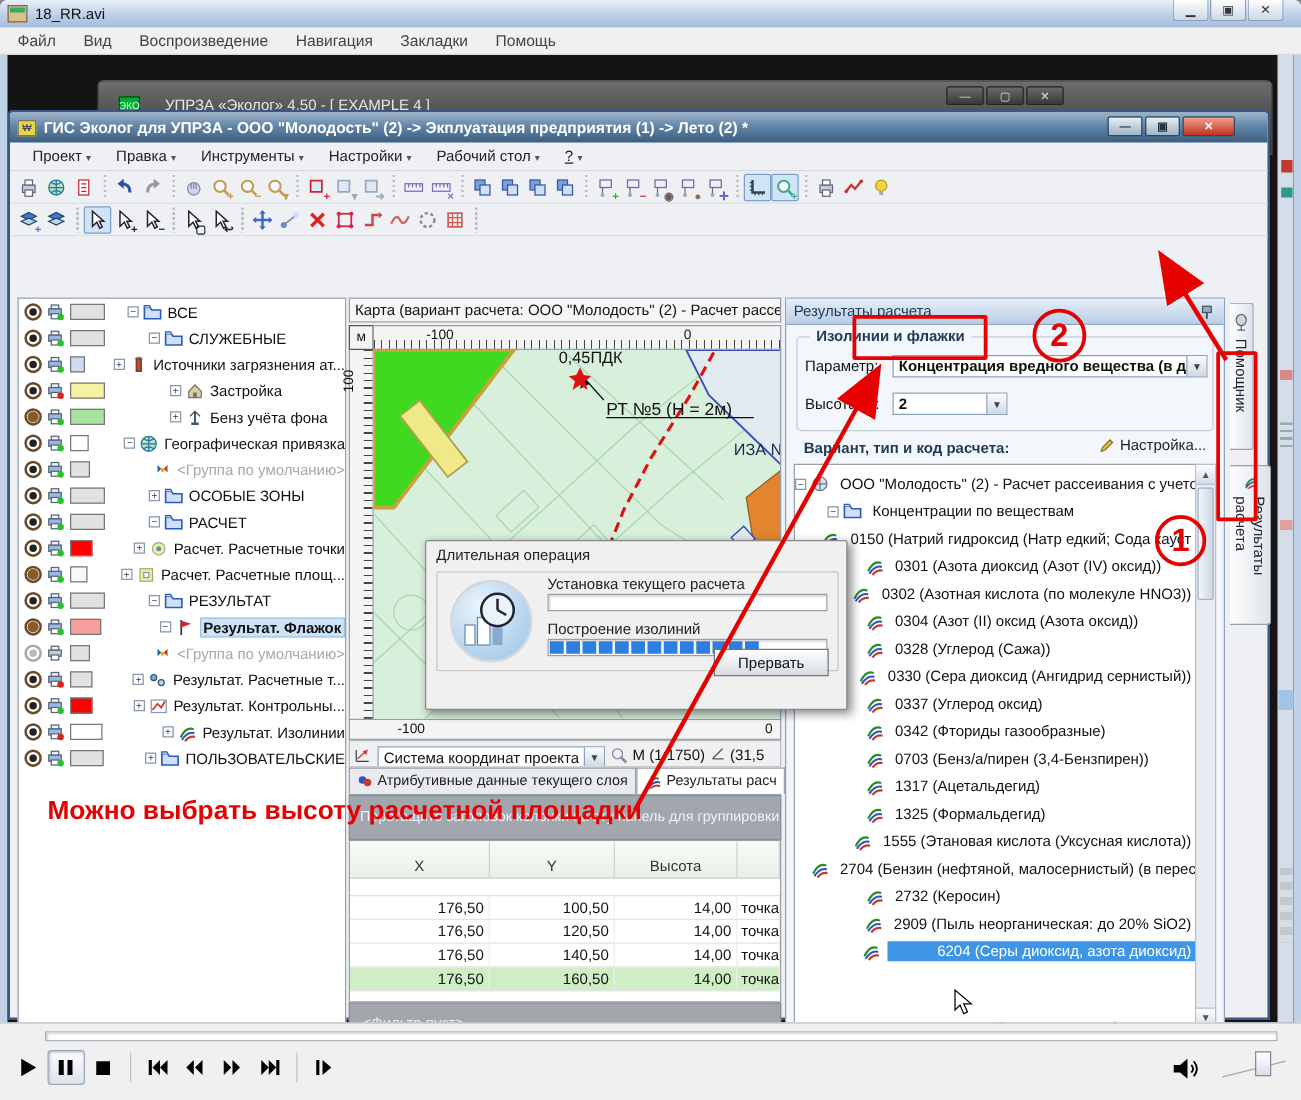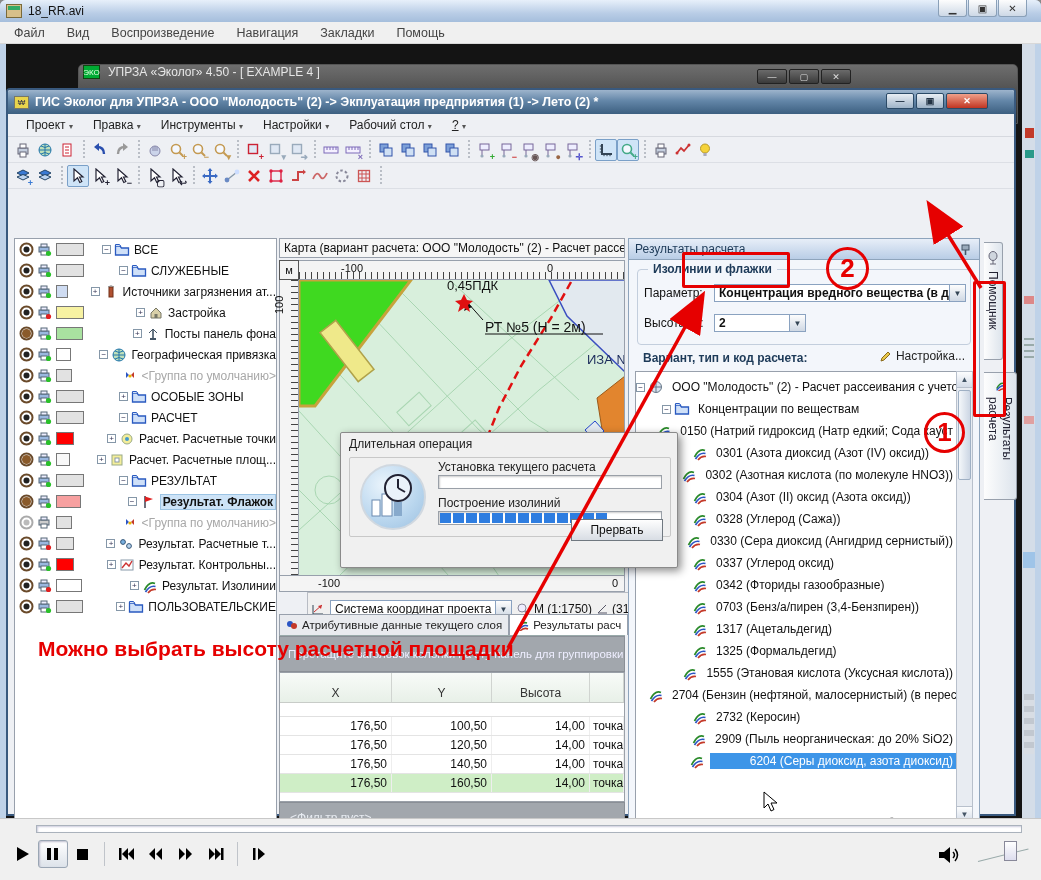--- a/index.html
+++ b/index.html
@@ -14,21 +14,21 @@
   .film-ico:before{content:"";position:absolute;left:1px;top:1px;width:12px;height:4px;background:#3a6;}
   .pl-btns{position:absolute;right:14px;top:0;display:flex;}
   .pl-btn{width:29px;height:17px;border:1px solid #8aa0b8;border-top:none;background:linear-gradient(#fdfdfd,#cdd8e6);
     display:flex;align-items:center;justify-content:center;font-size:10px;color:#333;border-radius:0 0 3px 3px;margin-left:1px;}
   .pl-menu{position:absolute;left:0;top:22px;width:1041px;height:22px;background:#f0f0f0;border-bottom:1px solid #d8d8d8;
     display:flex;align-items:center;gap:22px;padding-left:14px;color:#444;font-size:12.5px;}
   .pl-video{position:absolute;left:6px;top:44px;width:1029px;height:774px;background:#141414;overflow:hidden;}
   
   .uprza{position:absolute;left:72px;top:20px;width:940px;height:60px;background:linear-gradient(#6e6e6e,#2c2c2c);
     border:1px solid #555;border-radius:5px 5px 0 0;}
-  .uprza .bar{display:flex;align-items:flex-start;height:26px;padding-left:4px;color:#e6e6e6;}
+  .uprza .bar{display:flex;align-items:flex-end;height:26px;padding-left:16px;color:#e6e6e6;gap:12px;}
   .eco-ico{width:17px;height:14px;background:#0a3;color:#dfd;font-size:8px;display:flex;align-items:center;justify-content:center;border:1px solid #141;}
   .uprza .t{margin-left:8px;font-size:12px;}
   .uprza-btns{position:absolute;left:678px;top:4px;display:flex;gap:2px;}
   .ub{width:30px;height:15px;background:linear-gradient(#6a6a6a,#3a3a3a);border:1px solid #222;color:#ddd;
       font-size:9px;display:flex;align-items:center;justify-content:center;border-radius:2px;}
   
   .gis{position:absolute;left:0px;top:44px;width:1010px;height:728px;background:#eef0f4;border:2px solid #39597e;border-radius:4px 4px 0 0;}
   .gis-title{height:24px;background:linear-gradient(#9db4cc,#6386a8 45%,#3c5f80);display:flex;align-items:center;padding-left:6px;border-radius:2px 2px 0 0;}
   .gis-ico{width:15px;height:13px;background:#e8d44c;border:1px solid #776;font-size:8px;color:#334;display:flex;align-items:center;justify-content:center;}
   .gis-title .t{color:#fff;font-weight:bold;margin-left:6px;font-size:12.5px;white-space:nowrap;}
@@ -64,21 +64,21 @@
   .ruler-top .lbl{position:absolute;top:1px;font-size:11px;}
   .ruler-left{position:absolute;left:271px;top:190px;width:20px;height:296px;background:#f4f4f4;border:1px solid #98a0ac;border-top:none;}
   .ruler-left .ticks{position:absolute;right:0;top:0;height:100%;width:7px;
      background:repeating-linear-gradient(#444 0 1px,transparent 1px 6px);}
   .ruler-left .lbl{position:absolute;left:1px;top:14px;font-size:11px;transform:rotate(-90deg);transform-origin:6px 14px;}
   .mapbox{position:absolute;left:291px;top:190px;width:326px;height:296px;border:1px solid #98a0ac;border-left:none;border-top:none;overflow:hidden;}
   .ruler-bot{position:absolute;left:271px;top:486px;width:346px;height:16px;background:#f4f4f4;border:1px solid #98a0ac;border-top:none;}
   .ruler-bot .lbl{position:absolute;top:1px;font-size:11px;}
   
   .mstatus{position:absolute;left:271px;top:502px;width:346px;height:22px;background:#f0f0f0;border:1px solid #b8bcc4;
-    display:flex;align-items:center;gap:4px;padding:16px 3px;overflow:hidden;white-space:nowrap;margin-left:28px;}
+    display:flex;align-items:flex-start;gap:4px;padding:4px 3px;overflow:hidden;white-space:nowrap;}
   .combo{display:flex;align-items:center;border:1px solid #8aa2c0;background:#fff;height:18px;}
   .combo .v{padding:0 4px;overflow:hidden;white-space:nowrap;}
   .combo .arr{width:16px;height:16px;background:linear-gradient(#fdfdfd,#cfd8e4);border-left:1px solid #8aa2c0;
     font-size:8px;display:flex;align-items:center;justify-content:center;color:#345;flex:none;}
   
   .dtabs{position:absolute;left:271px;top:524px;width:346px;height:22px;display:flex;background:#e4e6ea;border-bottom:1px solid #9aa;}
   .dtab{display:flex;align-items:center;gap:4px;padding:0 6px;font-size:11.5px;color:#222;white-space:nowrap;border:1px solid #98a0ac;border-bottom:none;background:#e9ebef;}
   .dtab.on{background:#fff;font-weight:normal;align-items:center;}
   .grouphint{position:absolute;left:271px;top:546px;width:346px;height:36px;background:#a2a7ad;color:#eef;
      font-size:11.5px;display:flex;align-items:center;padding:0 8px;border:1px solid #8a8f96;white-space:nowrap;overflow:hidden;}
@@ -632,21 +632,21 @@
             <span class="sw" style="background:#a9e2a0"></span>
             <span style="width:48px"></span>
             <span class="exp ">+</span>
             <span>
               <svg width="16" height="16" viewBox="0 0 16 16">
                 <line x1="8" y1="3" x2="8" y2="13" stroke="#456" stroke-width="1.6"></line>
                 <path d="M8 3 L4 7 M8 3 L12 7" stroke="#456"></path>
                 <rect x="5" y="12" width="6" height="2" fill="#456"></rect>
               </svg>
             </span>
-            <span class="tlabel">Посты панель фона</span>
+            <span class="tlabel">Бенз учёта фона</span>
           </div>
           <div class="trow">
             <span style="margin-left:4px">
               <svg width="15" height="15" viewBox="0 0 15 15">
                 <circle cx="7.5" cy="7.5" r="6" fill="#fff" stroke="#6a4a2a" stroke-width="2"></circle>
                 <circle cx="7.5" cy="7.5" r="3" fill="#222"></circle>
               </svg>
             </span>
             <span style="margin-left:3px">
               <svg width="15" height="15" viewBox="0 0 15 15">

